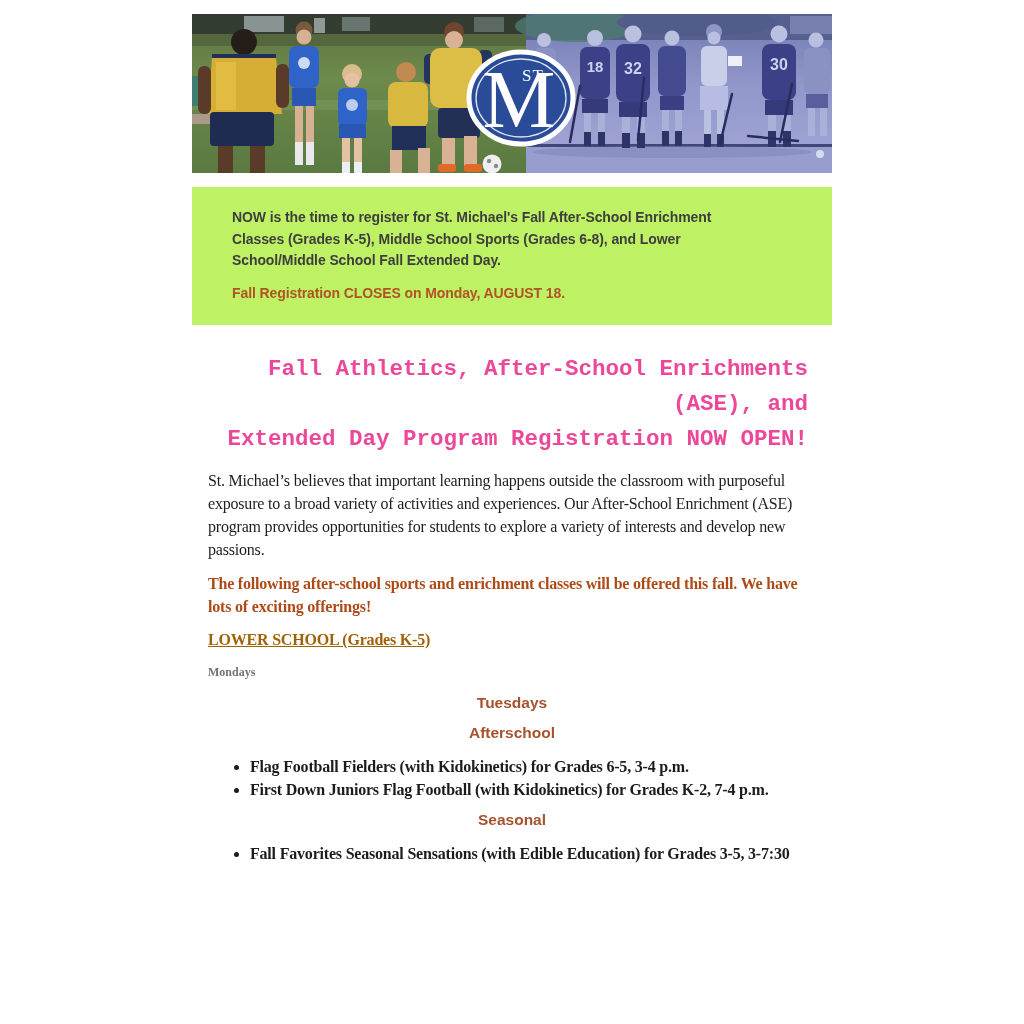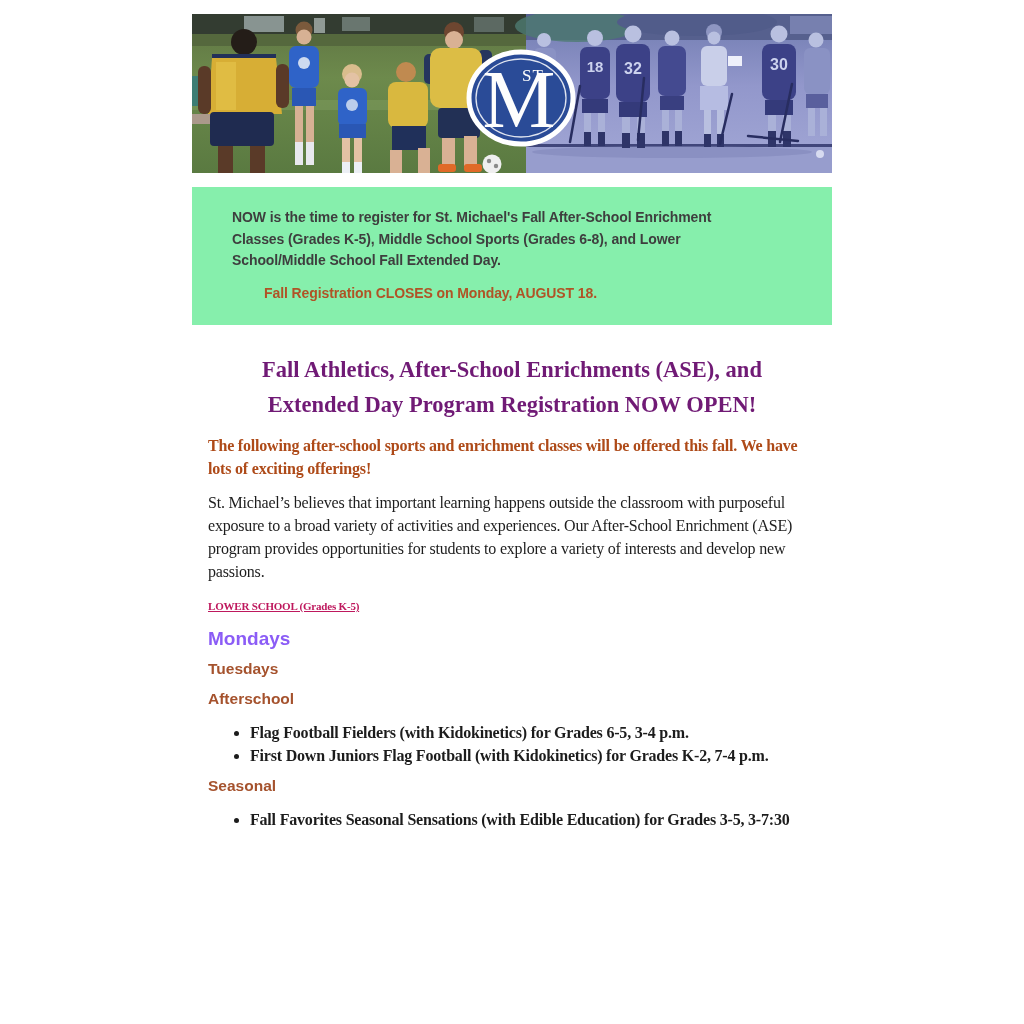--- a/index.html
+++ b/index.html
@@ -9,82 +9,83 @@
     background: #ffffff;
     font-family: "Liberation Sans", "DejaVu Sans", sans-serif;
   }
   .page { width: 1024px; height: 1024px; overflow: hidden; }
   .email { width: 640px; margin: 0 auto; padding-top: 14px; }
 
   .hero { display: block; width: 640px; height: 159px; }
 
   .notice {
     margin-top: 14px;
-    background: #86efac;
+    background: #bef264;
     padding: 20px 30px 21px 40px;
   }
   .notice p {
     margin: 0 0 11px 0;
     font-size: 14px;
     line-height: 21.5px;
     font-weight: bold;
     color: #3e3e3e;
     letter-spacing: -0.1px;
     white-space: pre-line;
   }
   .notice p:last-child { margin-bottom: 0; }
-  .notice p.deadline { color: #b05326; margin-left: 32px; }
+  .notice p.deadline { color: #b05326; }
 
   .main { padding: 0 16px; }
 
   h1.title {
-    font-family: Liberation Serif, serif;
-    color: #701a75;
+    font-family: Liberation Mono, monospace;
+    color: #ec4899;
     font-size: 22.5px;
     line-height: 35px;
     font-weight: bold;
-    text-align: center;
+    text-align: right;
     margin: 27px 8px 12px 8px;
     white-space: pre-line;
   }
 
   .body-p {
     font-family: "Liberation Serif", "DejaVu Serif", serif;
     font-size: 16px;
     line-height: 23px;
     color: #1d1d1d;
     letter-spacing: -0.2px;
     margin: 11px 0;
   }
   .body-p.offer {
     font-weight: bold;
     color: #ae4a18;
   }
   .linkline { margin: 11px 0; line-height: 22px; }
   .section-link {
     font-family: "Liberation Serif", "DejaVu Serif", serif;
-    font-size: 11px;
-    font-weight: bold;
-    color: #be185d;
+    font-size: 16px;
+    font-weight: bold;
+    color: #a16207;
     text-decoration: underline;
     letter-spacing: -0.2px;
   }
 
   h2.day { margin: 9px 0 0 0; line-height: 21px; }
   h2.day-serif {
-    font-family: Liberation Sans, sans-serif;
-    font-size: 19px;
-    font-weight: bold;
-    color: #8b5cf6;
+    font-family: Liberation Serif, serif;
+    font-size: 12px;
+    font-weight: bold;
+    color: #737373;
   }
   h2.day-sans {
     font-family: "Liberation Sans", "DejaVu Sans", sans-serif;
     font-size: 15.5px;
     font-weight: bold;
     color: #a5522d;
+    text-align: center;
   }
 
   ul.offer-list {
     margin: 13px 0 0 0;
     padding-left: 42px;
     list-style: disc;
   }
   ul.offer-list li {
     font-family: "Liberation Serif", "DejaVu Serif", serif;
     font-size: 16px;
@@ -291,23 +292,23 @@
       <p>NOW is the time to register for St. Michael's Fall After-School Enrichment
 Classes (Grades K-5), Middle School Sports (Grades 6-8), and Lower
 School/Middle School Fall Extended Day.</p>
       <p class="deadline">Fall Registration CLOSES on Monday, AUGUST 18.</p>
     </div>
 
     <div class="main">
       <h1 class="title">Fall Athletics, After-School Enrichments (ASE), and
 Extended Day Program Registration NOW OPEN!</h1>
 
+      <p class="body-p">St. Michael’s believes that important learning happens outside the classroom with purposeful exposure to a broad variety of activities and experiences. Our After-School Enrichment (ASE) program provides opportunities for students to explore a variety of interests and develop new passions.</p>
+
       <p class="body-p offer">The following after-school sports and enrichment classes will be offered this fall. We have lots of exciting offerings!</p>
-
-      <p class="body-p">St. Michael’s believes that important learning happens outside the classroom with purposeful exposure to a broad variety of activities and experiences. Our After-School Enrichment (ASE) program provides opportunities for students to explore a variety of interests and develop new passions.</p>
 
       <p class="linkline"><a href="#" class="section-link">LOWER SCHOOL (Grades K-5)</a></p>
 
       <h2 class="day day-serif">Mondays</h2>
 
       <h2 class="day day-sans">Tuesdays</h2>
 
       <h2 class="day day-sans">Afterschool</h2>
       <ul class="offer-list">
         <li>Flag Football Fielders (with Kidokinetics) for Grades 6-5, 3-4 p.m.</li>

